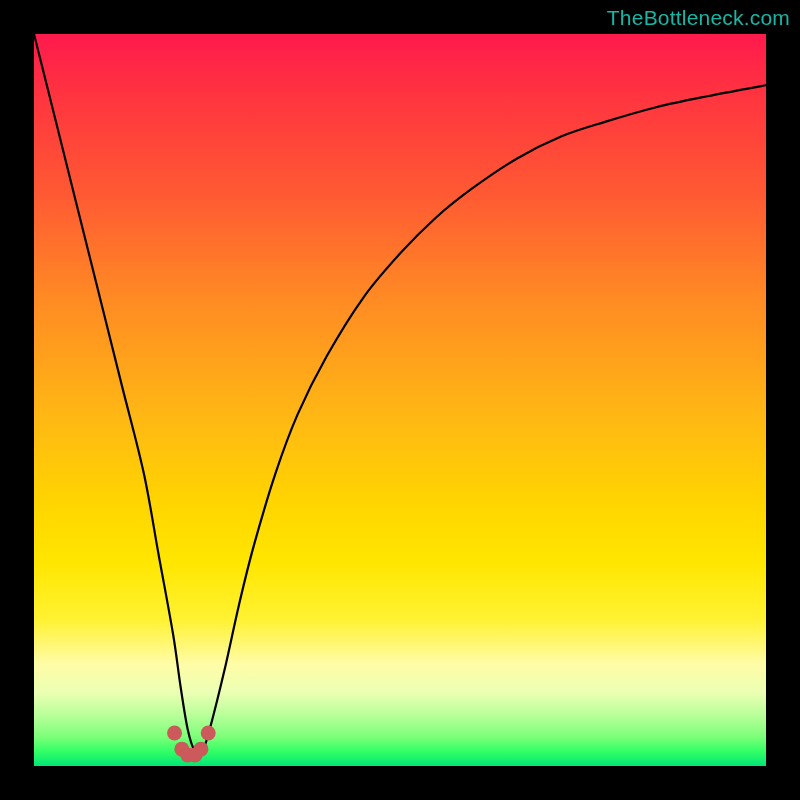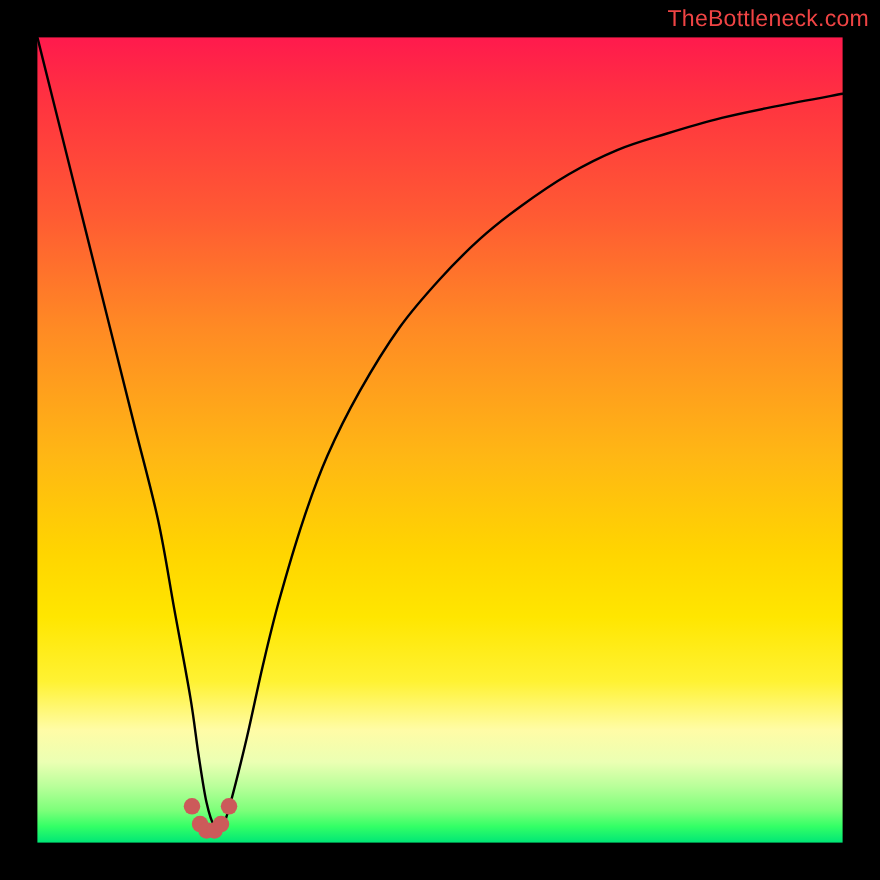--- a/index.html
+++ b/index.html
@@ -38,21 +38,21 @@
       #b9ff9a 93%,
       #7dff7a 96%,
       #33ff66 98%,
       #00e676 100%
     );
   }
   .watermark {
     position: absolute;
     top: 6px;
     right: 10px;
-    color: #ef4444;
+    color: #14b8a6;
     font-size: 21px;
     font-weight: 400;
     letter-spacing: 0.2px;
     user-select: none;
   }
   svg.curve {
     position: absolute;
     left: 0; top: 0;
     width: 732px; height: 732px;
     overflow: visible;

